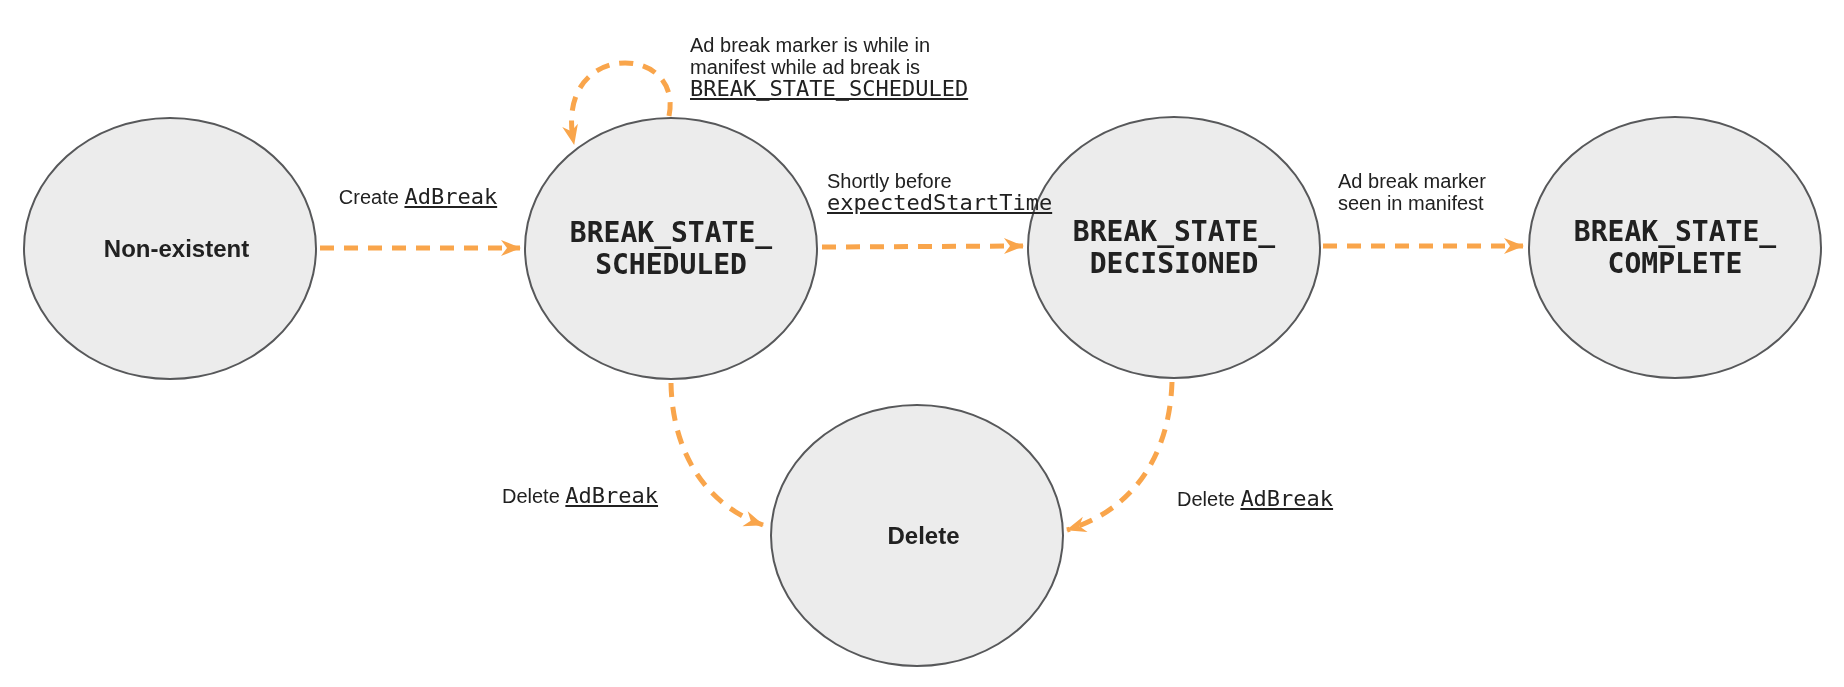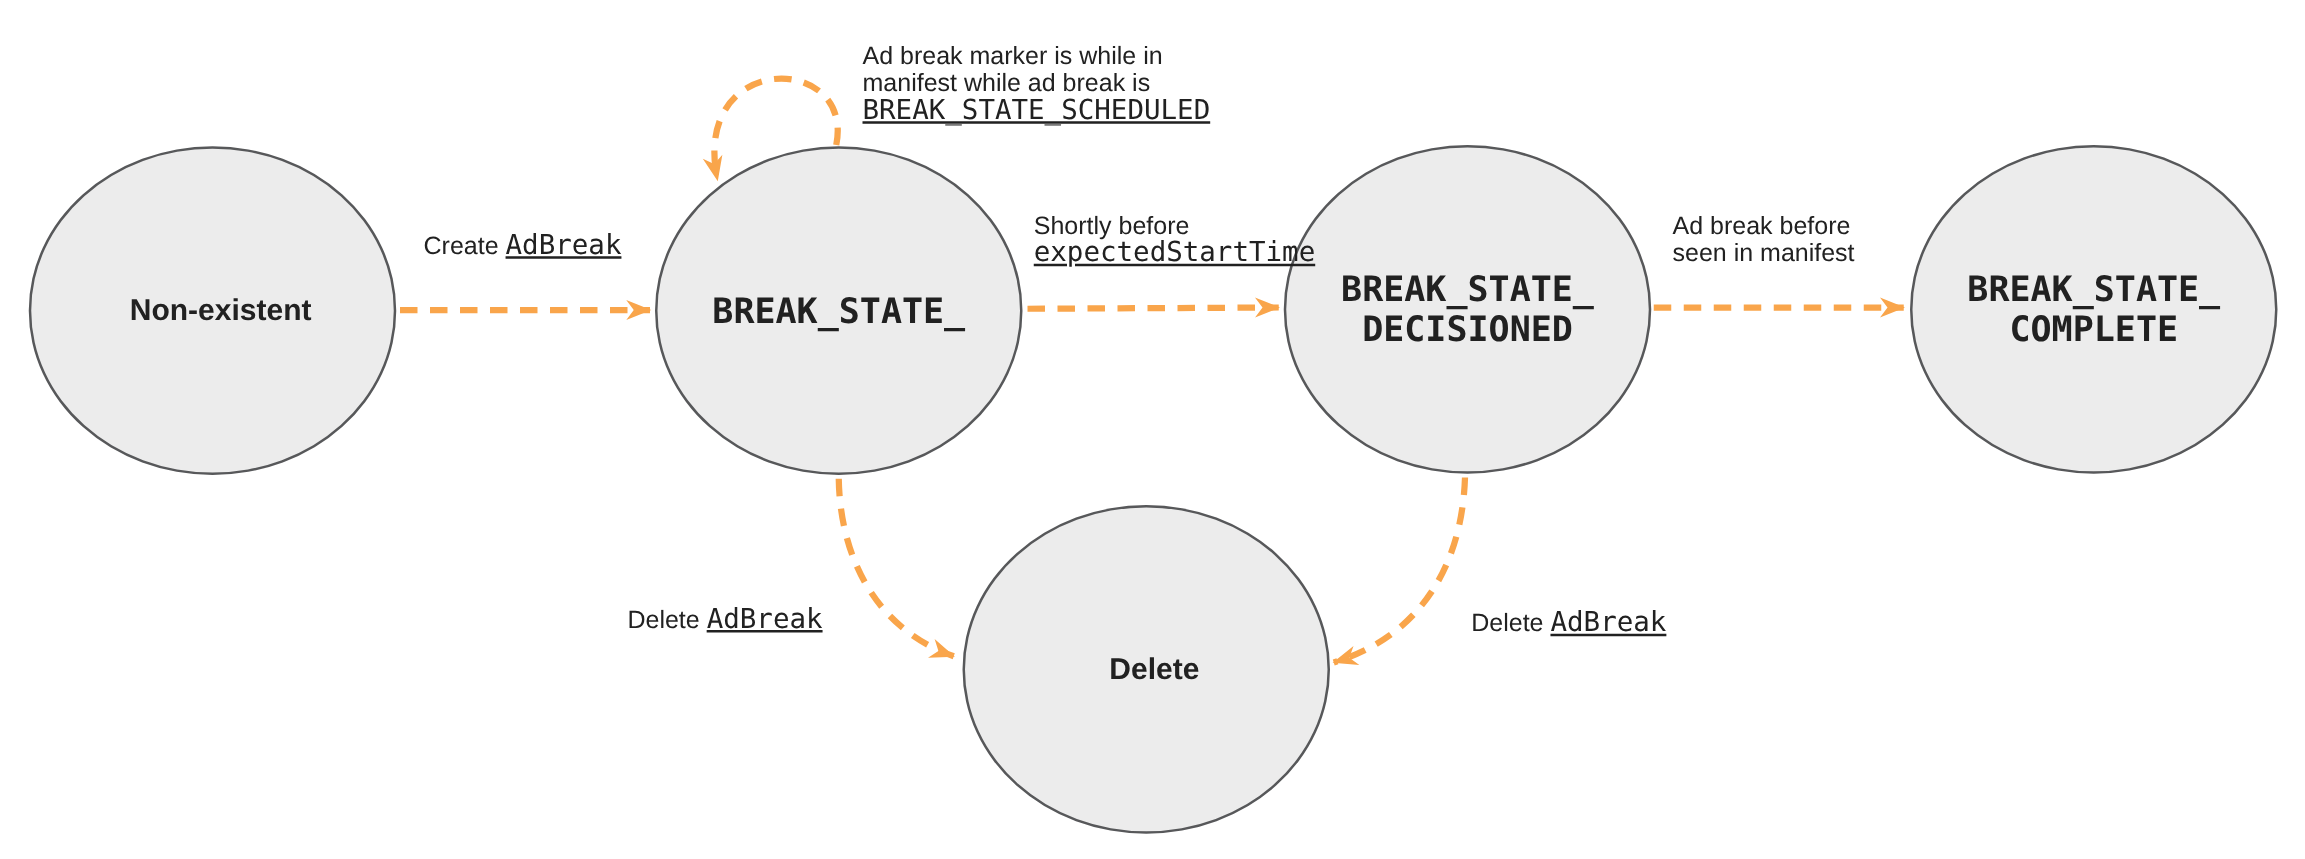--- a/index.html
+++ b/index.html
@@ -76,20 +76,21 @@
     <path class="edge" d="M1172,382 C1170,445 1142,507 1067,530" marker-end="url(#ah)"></path>
   </svg>
 
   <div class="state" style="left:23px;top:117px;">
     <span class="state-label-sans">Non-existent</span>
   </div>
 
   <div class="state" style="left:524px;top:117px;">
     <span class="state-label-mono">
       <span class="state-line">BREAK_STATE_</span>
+      <span class="state-line">SCHEDULED</span>
     </span>
   </div>
 
   <div class="state" style="left:1027px;top:116px;">
     <span class="state-label-mono">
       <span class="state-line">BREAK_STATE_</span>
       <span class="state-line">DECISIONED</span>
     </span>
   </div>
 
@@ -113,21 +114,21 @@
     <span class="lbl-line">manifest while ad break is</span>
     <span class="lbl-line code">BREAK_STATE_SCHEDULED</span>
   </div>
 
   <div class="edge-label" style="left:827px;top:170px;">
     <span class="lbl-line">Shortly before</span>
     <span class="lbl-line code">expectedStartTime</span>
   </div>
 
   <div class="edge-label" style="left:1338px;top:170px;">
-    <span class="lbl-line">Ad break before</span>
+    <span class="lbl-line">Ad break marker</span>
     <span class="lbl-line">seen in manifest</span>
   </div>
 
   <div class="edge-label center" style="left:490px;top:485px;width:180px;">
     <span>Delete </span><span class="code">AdBreak</span>
   </div>
 
   <div class="edge-label" style="left:1177px;top:488px;">
     <span>Delete </span><span class="code">AdBreak</span>
   </div>

